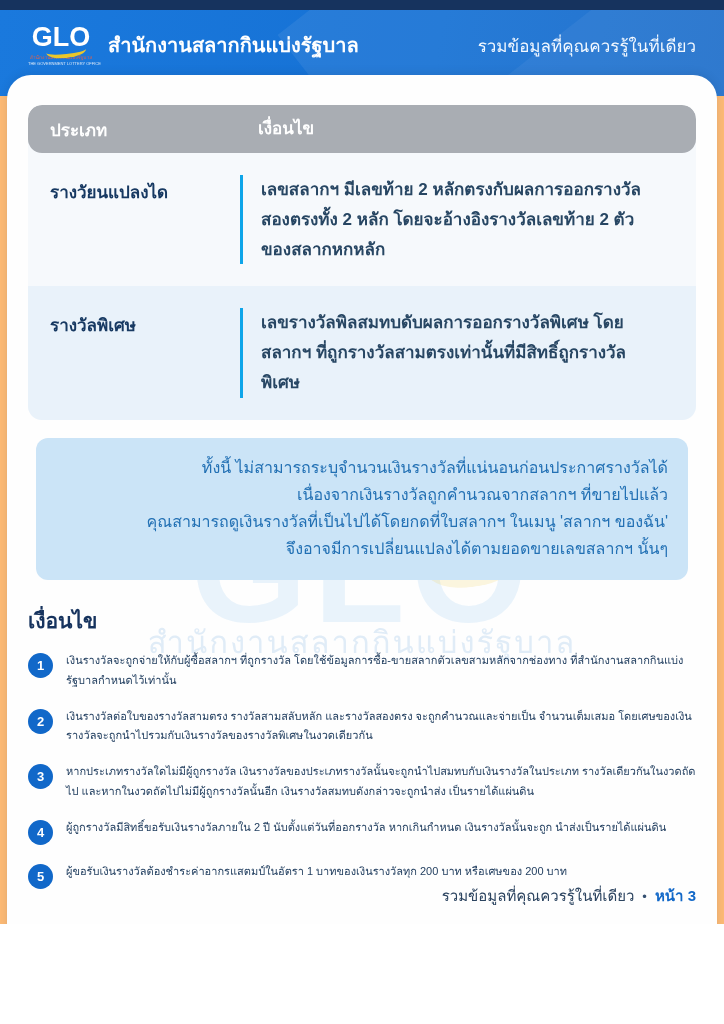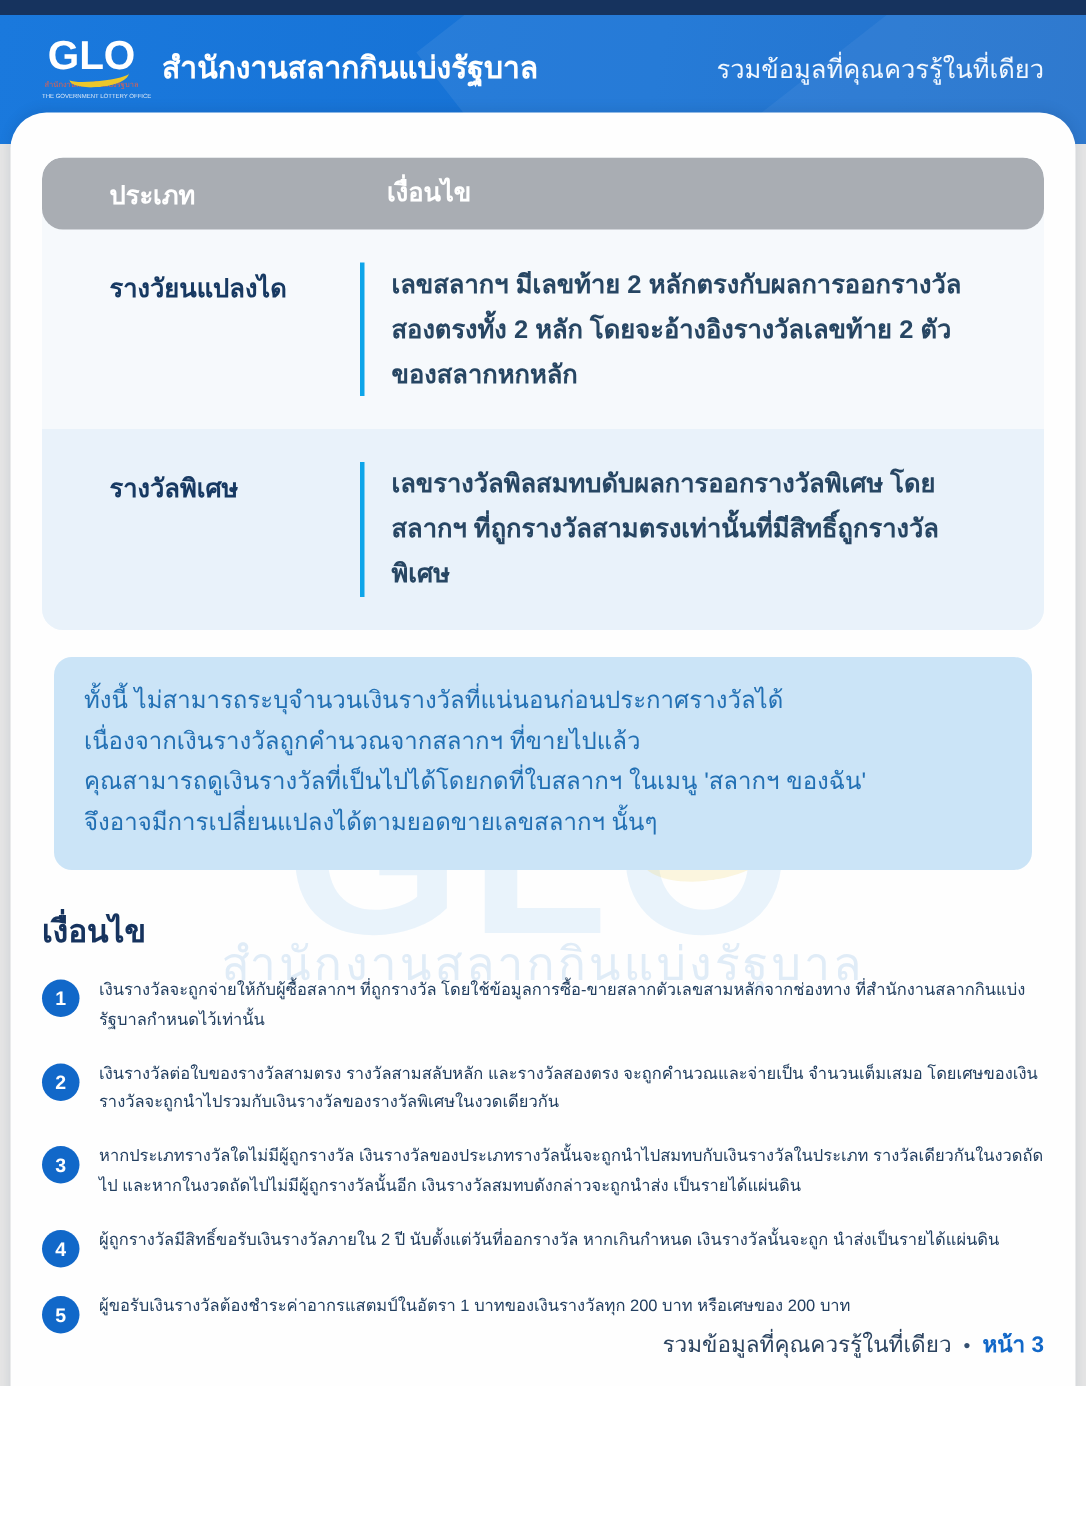--- a/index.html
+++ b/index.html
@@ -1,19 +1,19 @@
 <!DOCTYPE html>
 <html><head>
 <meta charset="utf-8">
 <style>
   * { margin:0; padding:0; box-sizing:border-box; }
   html,body { width:724px; }
   body { font-family:"Liberation Sans","DejaVu Sans",sans-serif; background:#ffffff; }
 
-  .page { position:relative; width:724px; height:924px; overflow:hidden; background:#e5e5e5; }
+  .page { position:relative; width:724px; height:924px; overflow:hidden; background:#fdba74; }
 
   
   .top-strip { position:absolute; left:0; top:0; width:724px; height:10px; background:#16335e; }
   .header { position:absolute; left:0; top:10px; width:724px; height:86px;
             background:linear-gradient(100deg,#1a79dd 0%,#1671d4 60%,#1468c9 100%); overflow:hidden; }
   .hdr-stripe1 { position:absolute; right:-120px; top:-170px; width:520px; height:330px;
                  background:rgba(255,255,255,0.07); transform:rotate(-38deg); }
   .hdr-stripe2 { position:absolute; right:-260px; top:-60px; width:560px; height:210px;
                  background:rgba(255,255,255,0.05); transform:rotate(-38deg); }
   .hdr-inner { position:absolute; left:28px; right:28px; top:0; height:70px;
@@ -42,30 +42,30 @@
 
   .content { position:relative; z-index:1; }
 
   
   .cond-table { background:#f6f9fc; border-radius:14px; overflow:hidden; }
   .t-head { display:grid; grid-template-columns:212px 1fr; background:#a9adb3; border-radius:14px;
             height:48px; align-items:center; }
   .t-head .cell { color:#ffffff; font-weight:bold; font-size:17px; }
   .t-row { display:grid; grid-template-columns:212px 1fr; padding:22px 0; }
   .t-row.alt { background:#e9f2fa; }
-  .cell-type { padding-left:22px; font-weight:bold; font-size:17px; color:#173962; padding-top:3px;margin-left:23px; }
+  .cell-type { padding-left:22px; font-weight:bold; font-size:17px; color:#173962; padding-top:3px; }
   .cell-cond { border-left:3px solid #0ea5e9; padding:0 46px 0 18px; font-size:17px;
                color:#274663; line-height:1.75; max-width:460px;font-weight:bold; }
   .t-head .cell-type { padding-top:0; }
   .t-head .cell-cond { border-left:none; padding-top:0; color:#ffffff; }
   .t-row.first { min-height:120px; }
 
   
   .notice { margin:18px 8px 4px 8px; background:#cbe4f7; border-radius:12px;
-            padding:16px 20px 18px 20px; text-align:left; }
+            padding:16px 20px 18px 20px; text-align:right; }
   .notice div { color:#2270b4; font-size:16px; line-height:1.7; }
 
   
   .sec-heading { margin:24px 0 14px 0; font-size:21px; font-weight:bold; color:#16335e; }
   .cond-list { display:flex; flex-direction:column; gap:17px; }
   .cond-item { display:flex; align-items:flex-start; }
   .badge { flex:0 0 25px; width:25px; height:25px; border-radius:50%; background:#1168c9;
            color:#ffffff; font-size:13px; font-weight:bold; display:flex; align-items:center;
            justify-content:center; margin-right:13px; margin-top:2px; }
   .cond-text { font-size:11px; color:#223f60; line-height:1.75; max-width:630px; }

